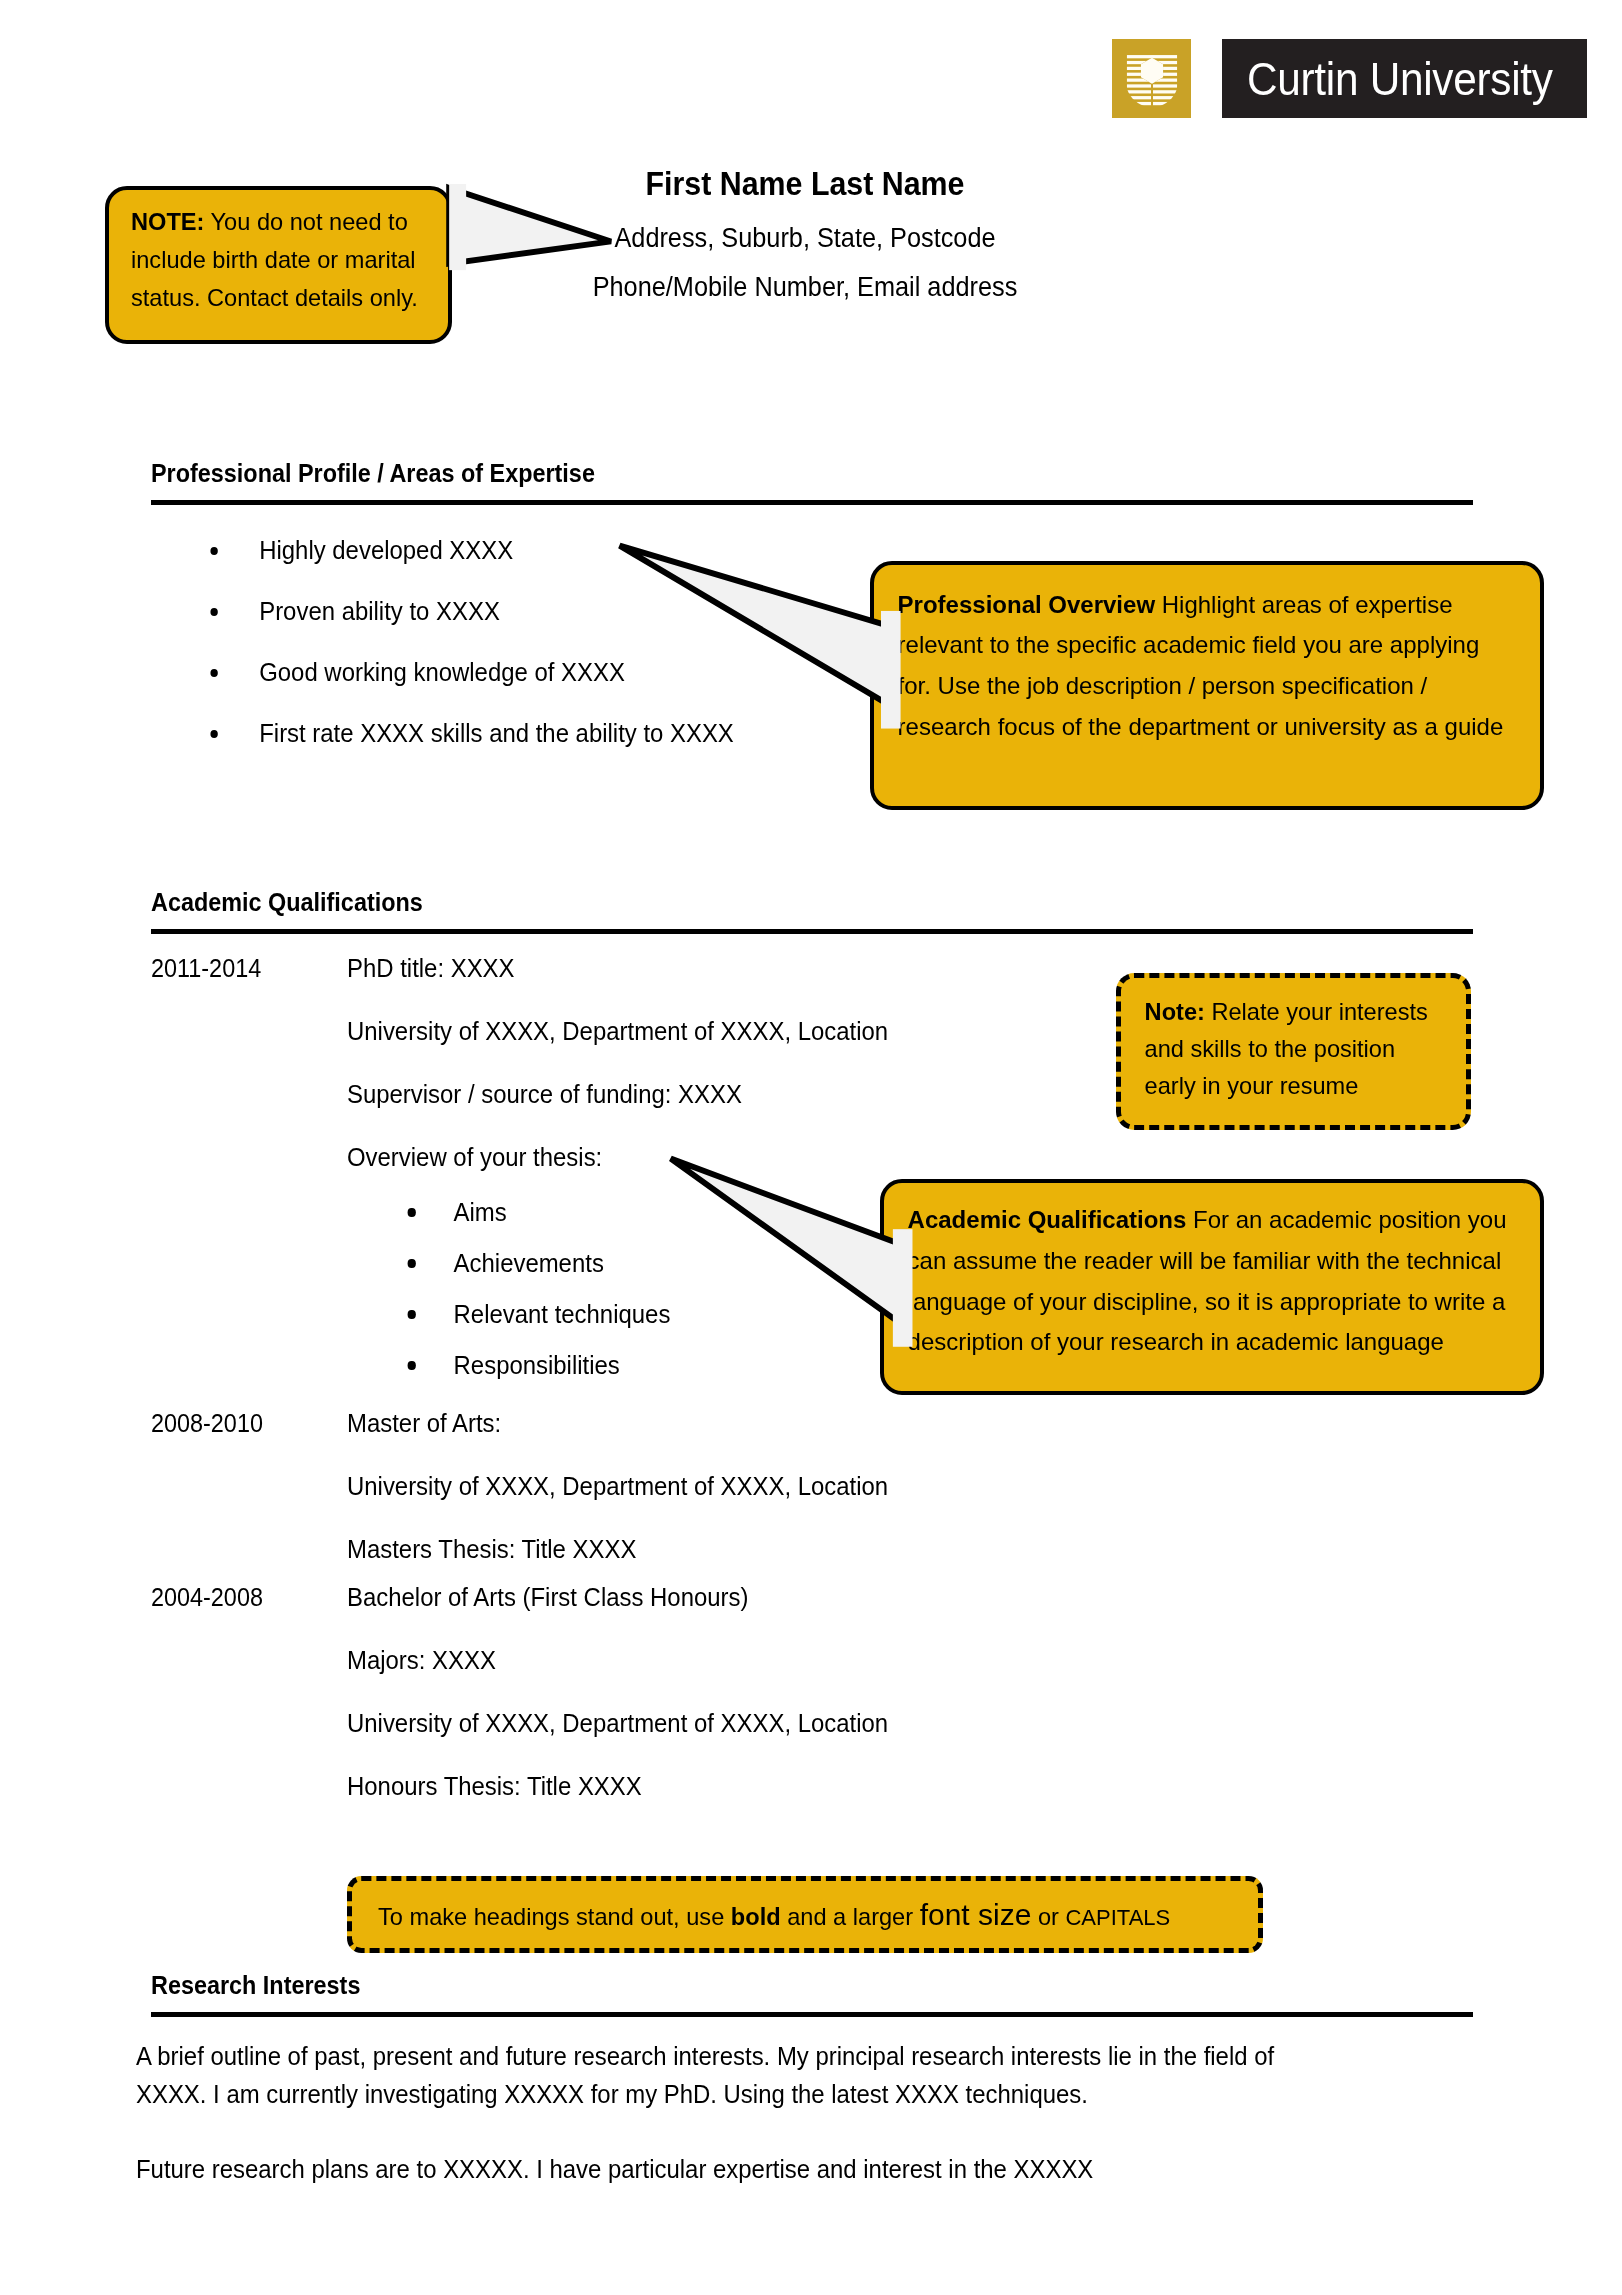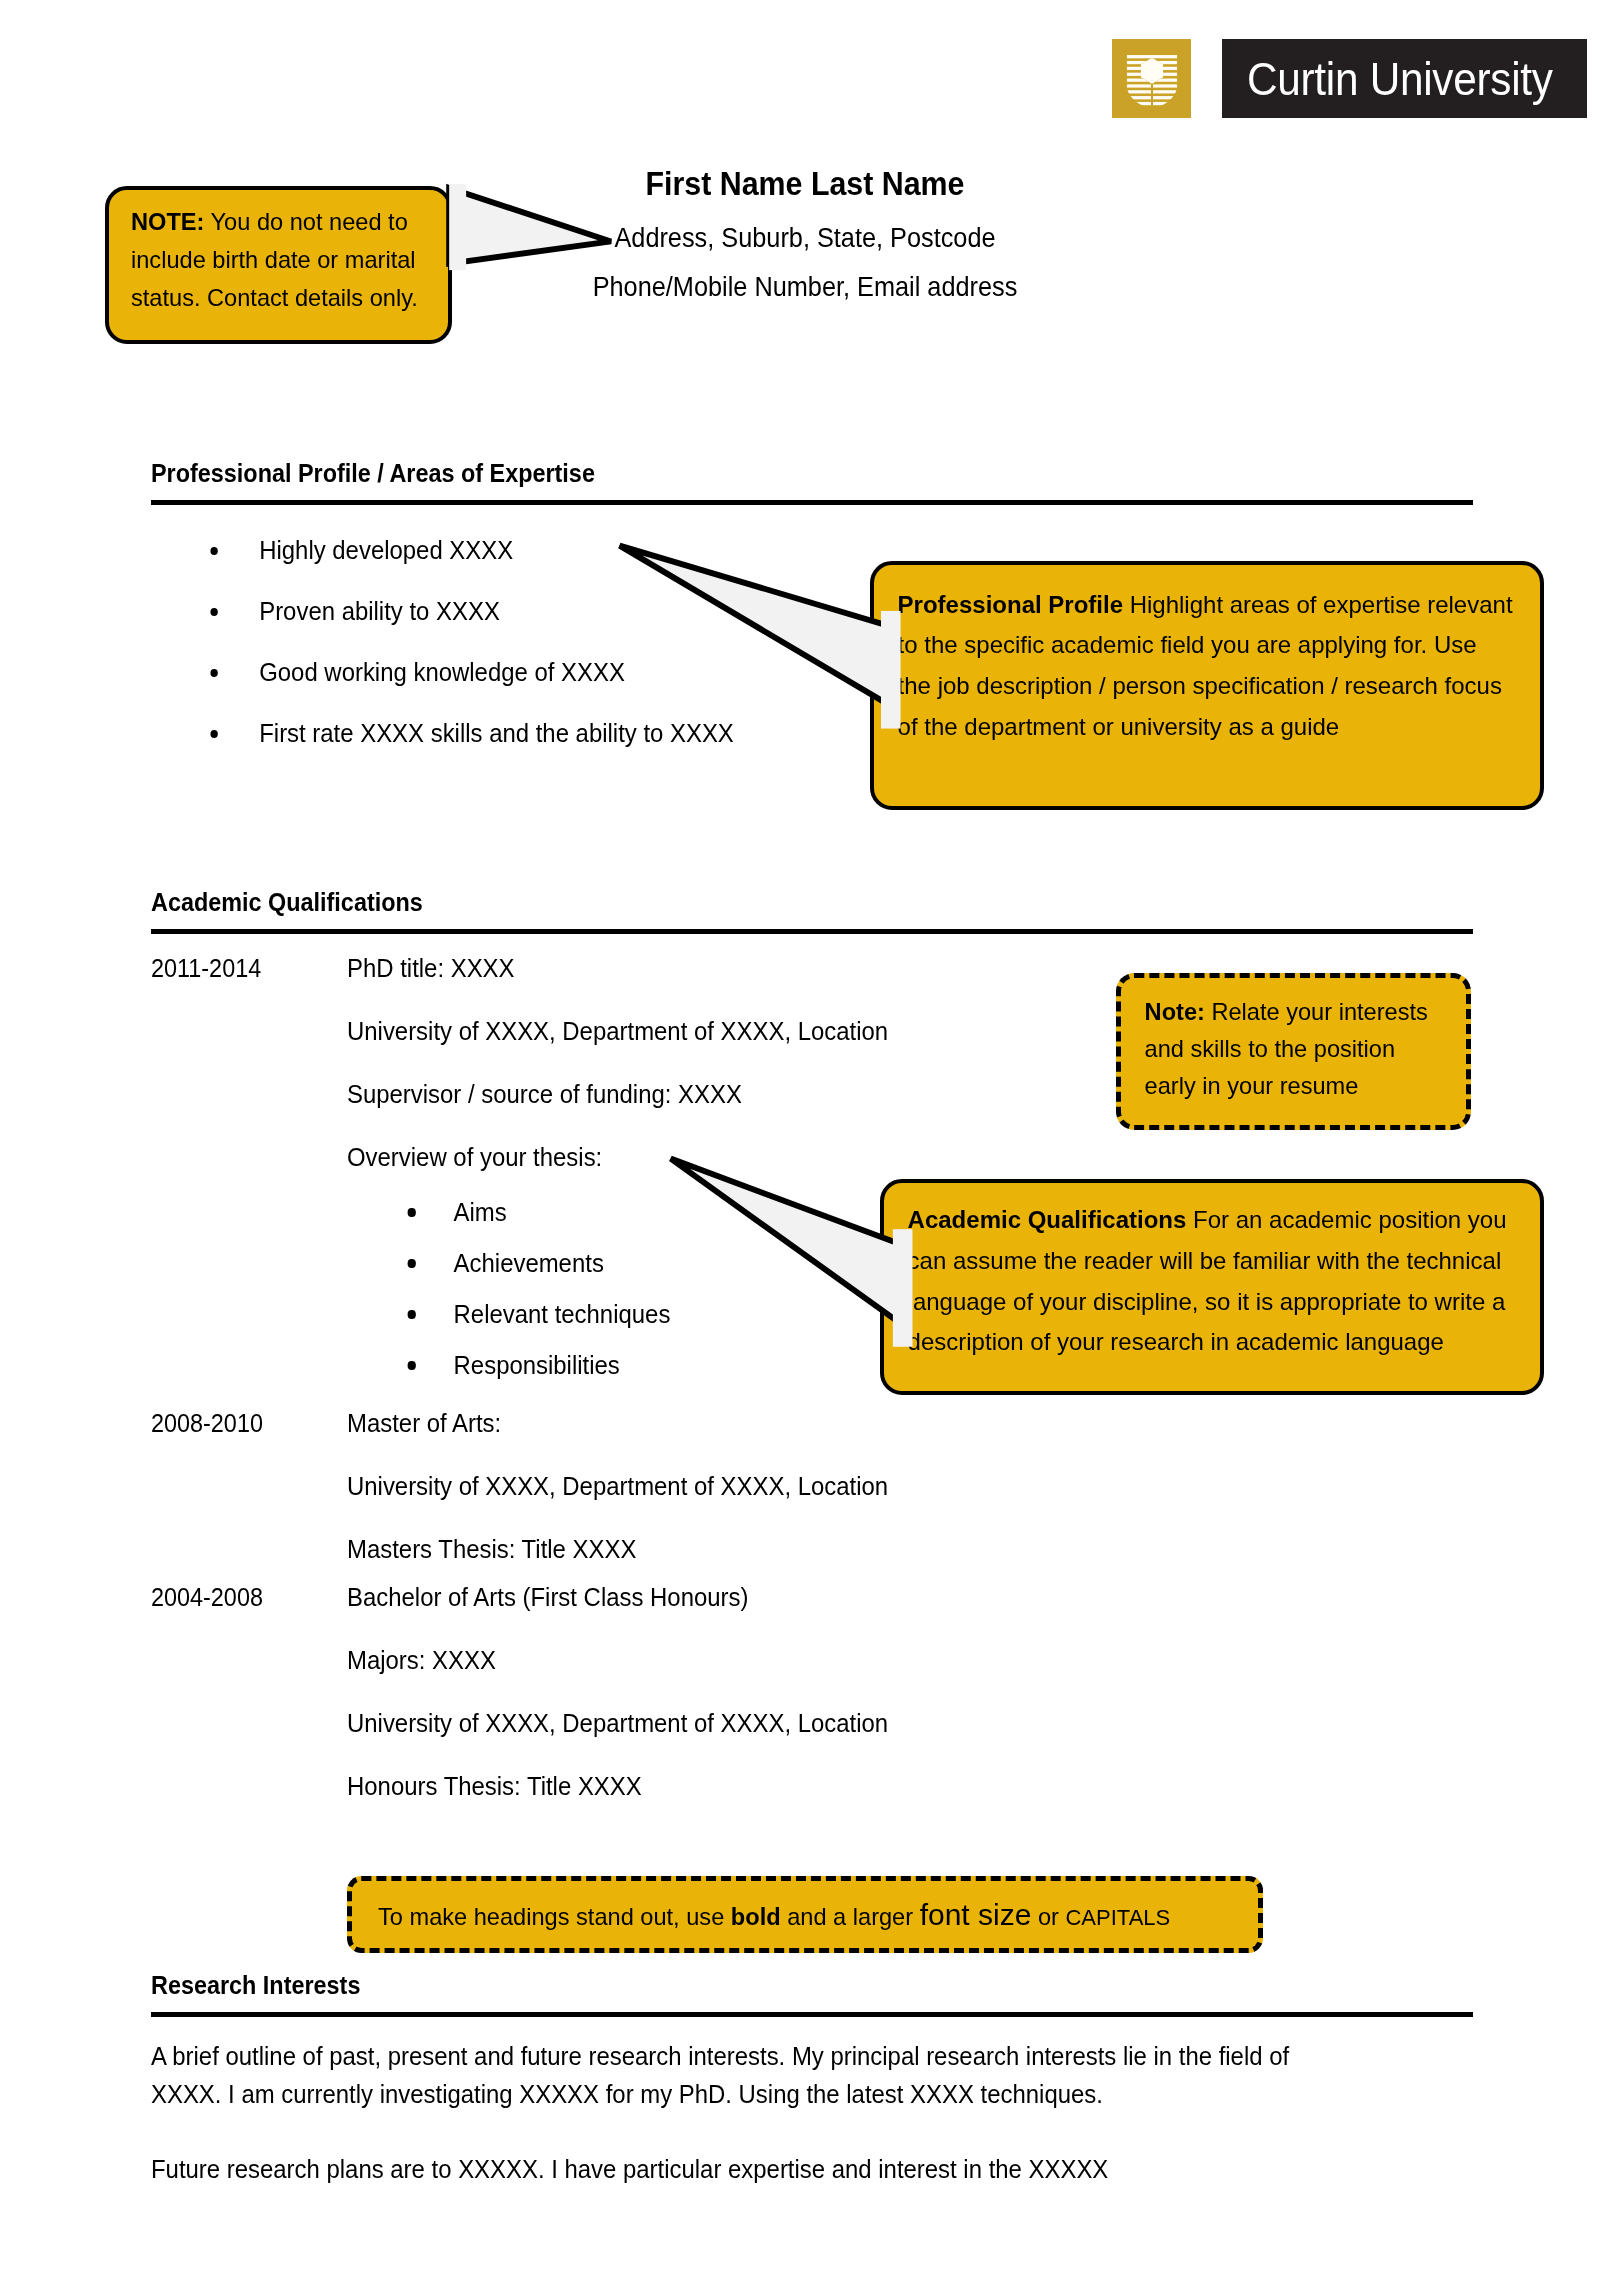--- a/index.html
+++ b/index.html
@@ -337,21 +337,21 @@
   <li>Proven ability to XXXX</li>
   <li>Good working knowledge of XXXX</li>
   <li>First rate XXXX skills and the ability to XXXX</li>
 </ul>
 
 <div class="callout" id="profile-bubble">
   <svg class="tail" width="281" height="196" viewBox="0 0 430 300">
     <polygon points="4,4 420,128 420,250" fill="#F2F2F2" stroke="#000" stroke-width="9" stroke-linejoin="miter"></polygon>
     <rect x="404" y="104" width="30" height="180" fill="#F2F2F2"></rect>
   </svg>
-  <span style="font-weight:bold">Professional Profile</span><span> Highlight areas of expertise relevant to the specific academic field you are applying for. Use the job description / person specification / research focus of the department or university as a guide</span>
+  <span style="font-weight:bold">Professional Overview</span><span> Highlight areas of expertise relevant to the specific academic field you are applying for. Use the job description / person specification / research focus of the department or university as a guide</span>
 </div>
 
 <div class="section" id="sec-acad" style="top:887px;">
   <div class="section-title">Academic Qualifications</div>
   <div class="section-rule"></div>
 </div>
 
 <div class="qual-row" style="top:955px;">
   <div class="qual-date">2011-2014</div>
   <div class="qual-body">
@@ -401,18 +401,18 @@
 
 <div class="callout dashed" id="headings-note">
   <span><span>To make headings stand out, use </span><b>bold</b><span> and a larger </span><span class="bigger">font size</span><span> or </span><span class="smallcaps">CAPITALS</span></span>
 </div>
 
 <div class="section" id="sec-research" style="top:1970px;">
   <div class="section-title">Research Interests</div>
   <div class="section-rule"></div>
 </div>
 
-<div style="position:absolute; top:2038px; left:151px; width:1217px;">
+<div style="position:absolute; top:2038px; left:136px; width:1217px;">
   <div class="body-para">A brief outline of past, present and future research interests.  My principal research interests lie in the field of XXXX.  I am currently investigating XXXXX for my PhD. Using the latest XXXX techniques.</div>
   <div class="para-gap"></div>
   <div class="body-para">Future research plans are to XXXXX.  I have particular expertise and interest in the XXXXX</div>
 </div>
 
 
 </body></html>

